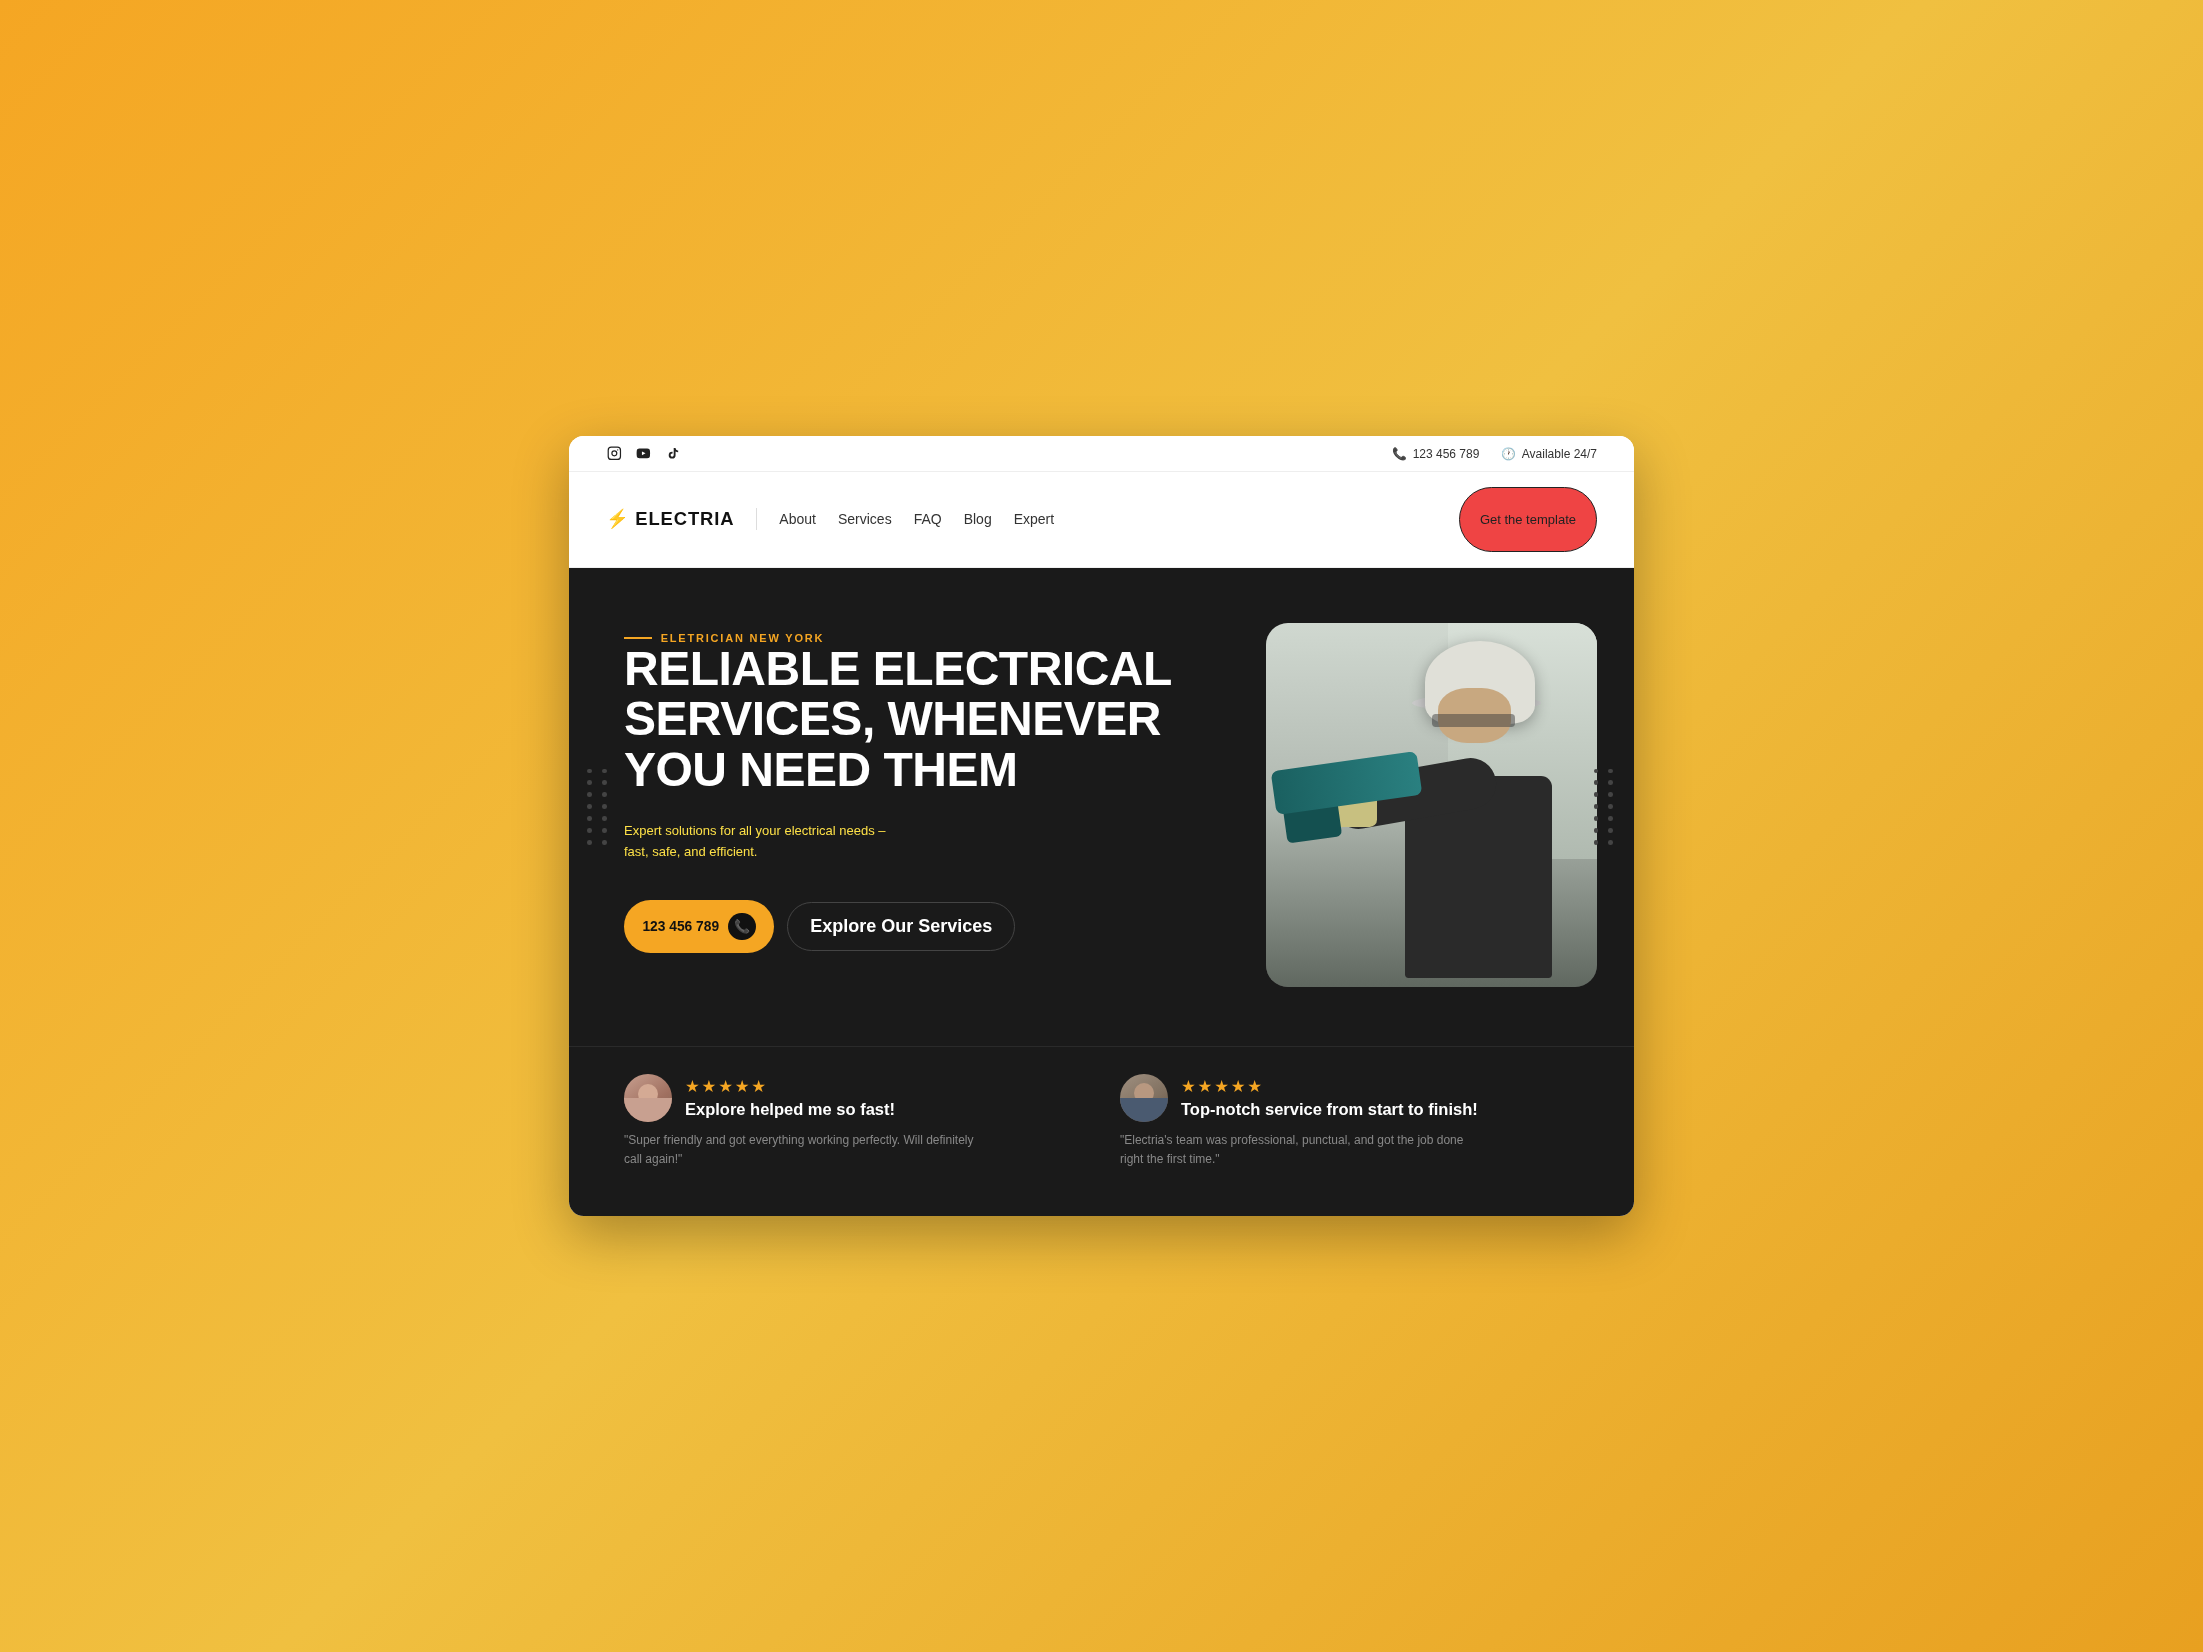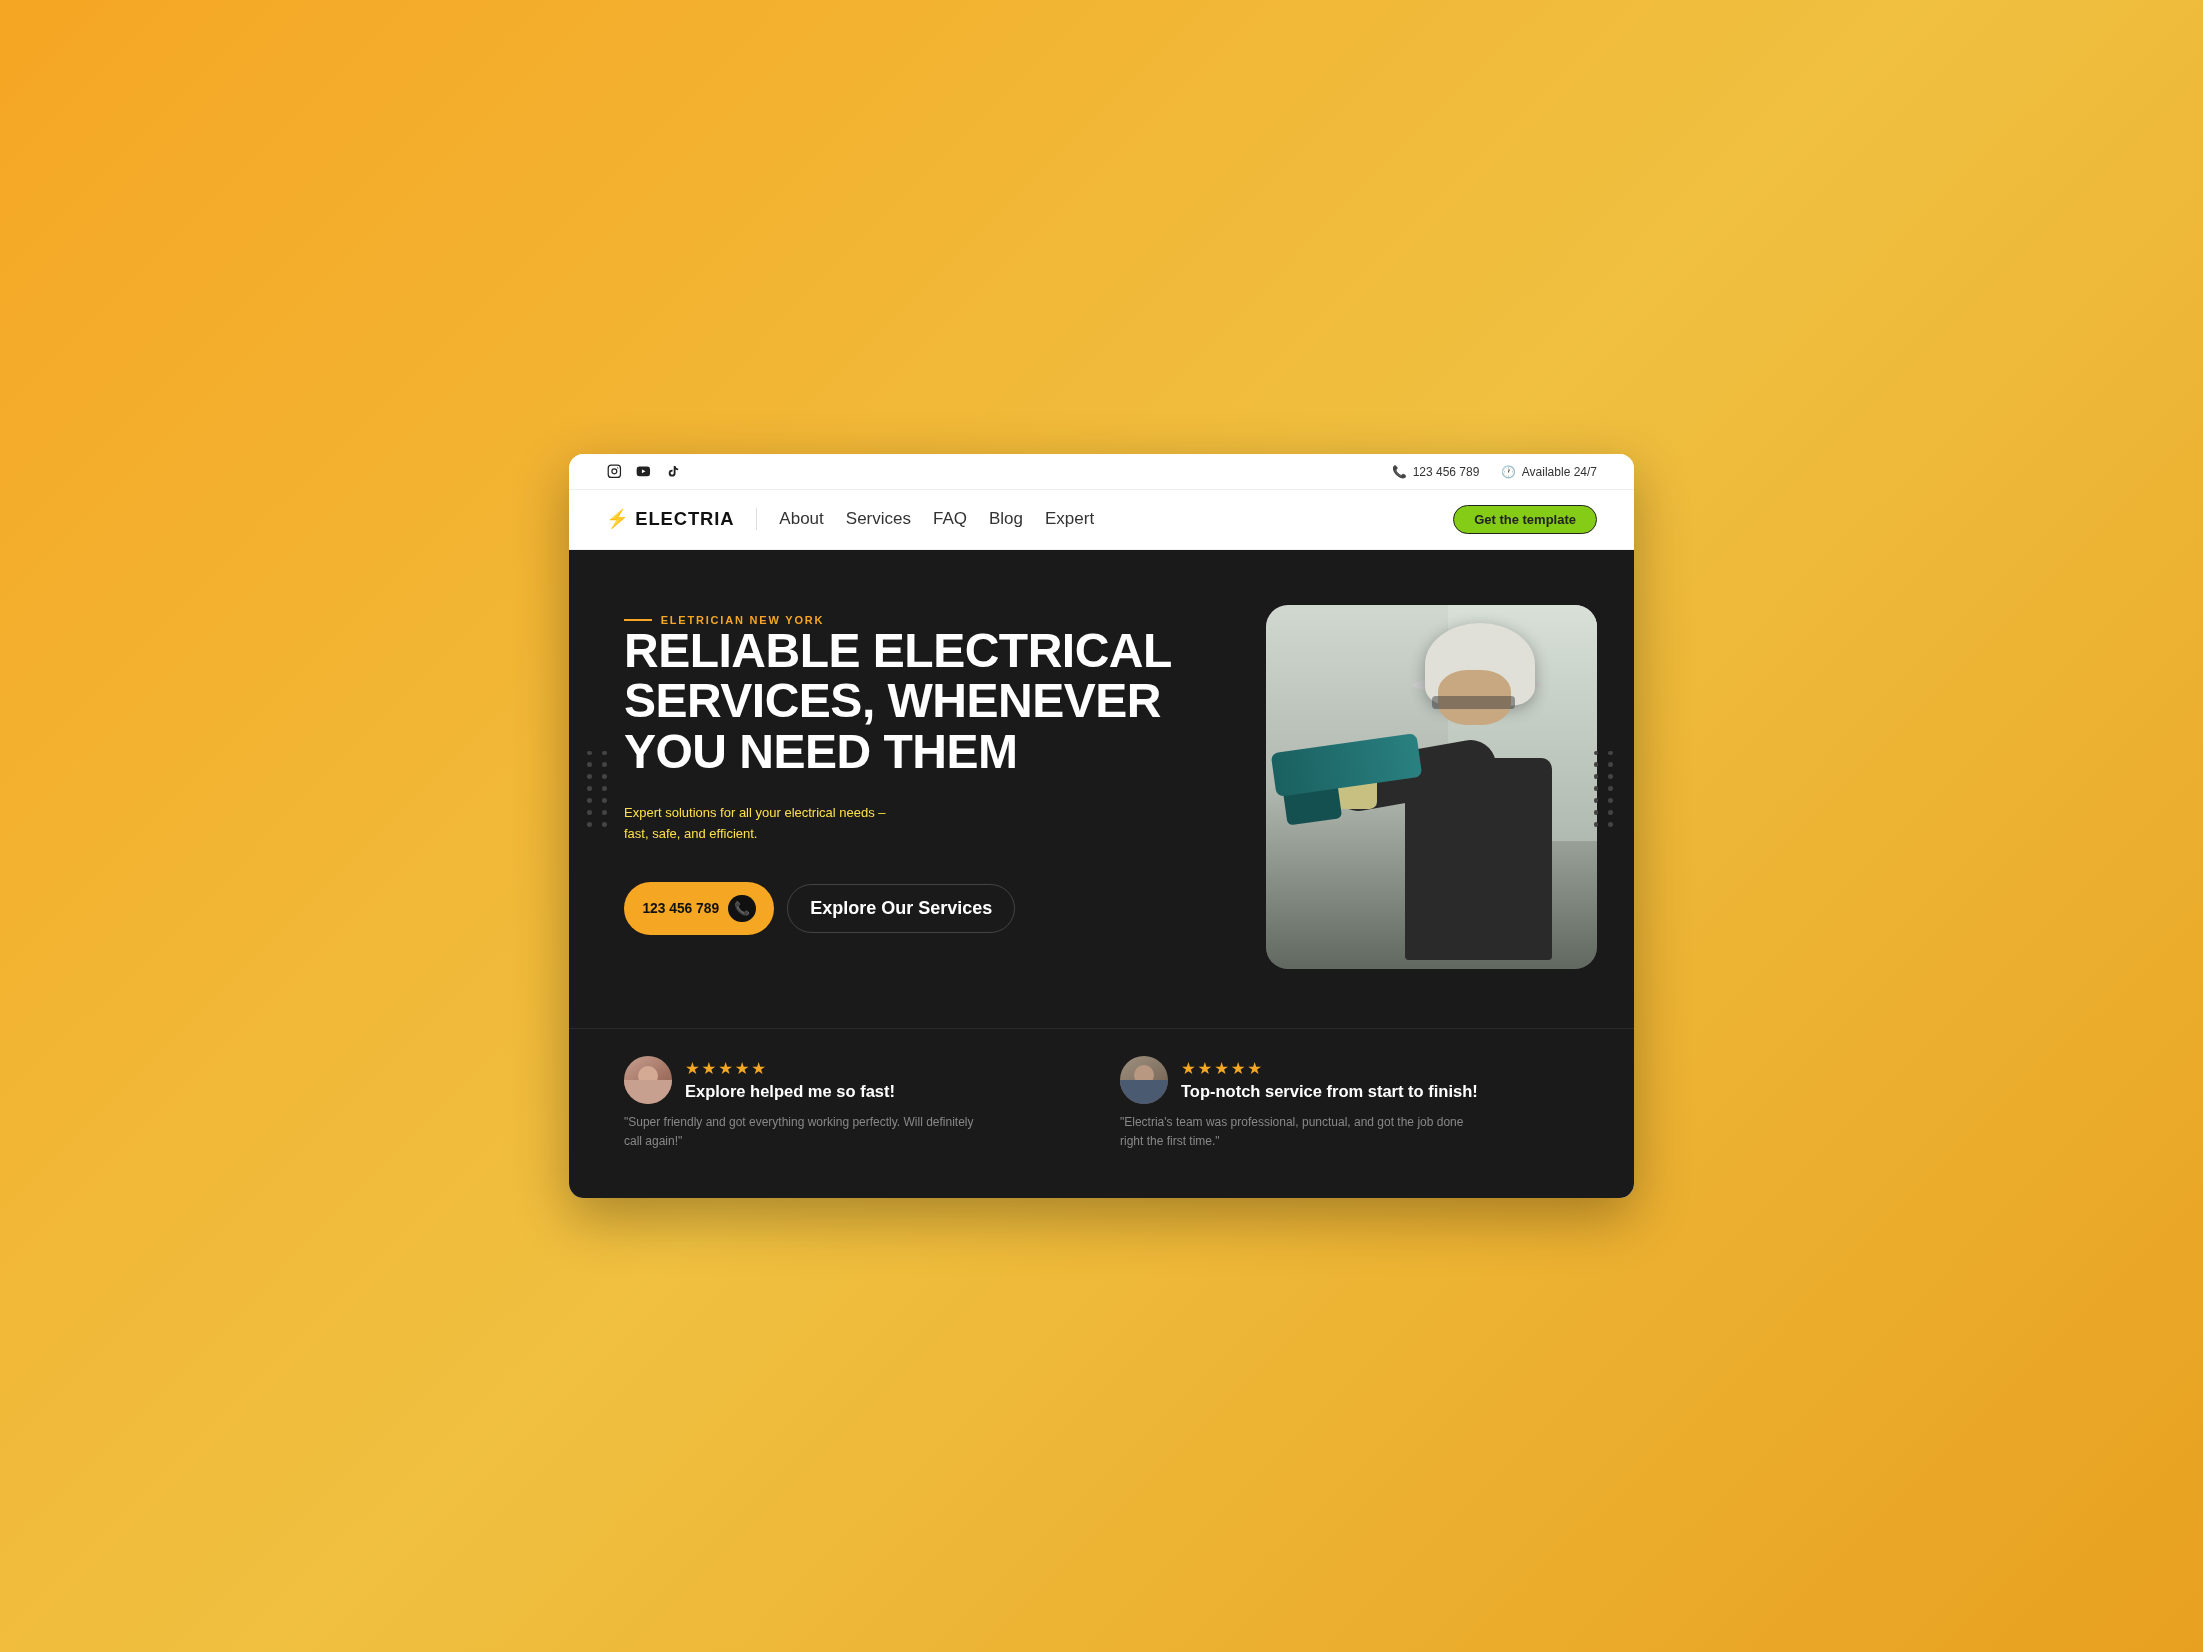--- a/index.html
+++ b/index.html
@@ -101,36 +101,36 @@
       background: #ddd;
     }
 
     .nav-links {
       display: flex;
       gap: 22px;
       align-items: center;
     }
 
     .nav-link {
-      font-size: 17px;
+      font-size: 14px;
       color: #333;
       cursor: pointer;
       text-decoration: none;
       font-weight: 500;
       transition: color 0.2s;
     }
 
     .btn-template {
-      background: #84cc16;
+      background: #ef4444;
       border: 1.8px solid #222;
       color: #222;
-      padding: 6px 20px;
+      padding: 24px 20px;
       border-radius: 46px;
       font-size: 13px;
-      font-weight: 700;
+      font-weight: 400;
       cursor: pointer;
       transition: background 0.2s, color 0.2s;
     }
 
     
     .hero {
       background: #1a1a1a;
       padding: 55px 37px 37px 55px;
       display: flex;
       gap: 37px;

